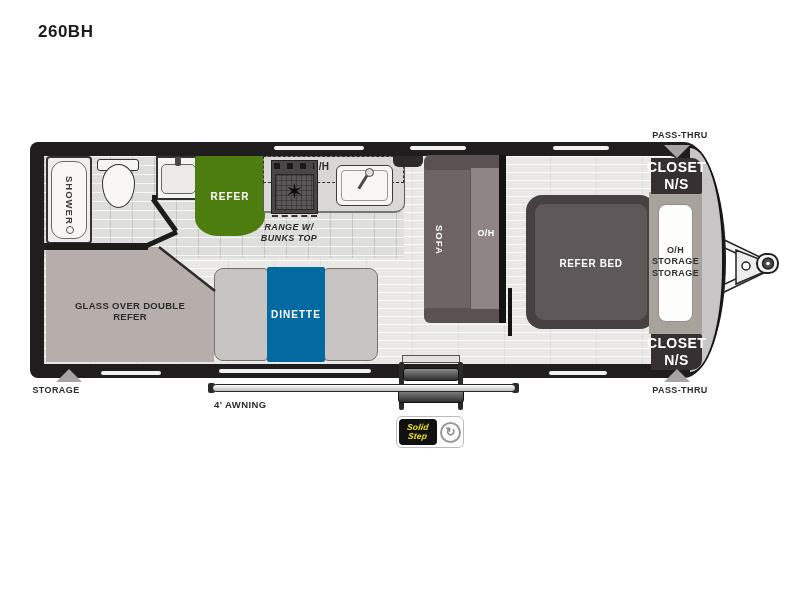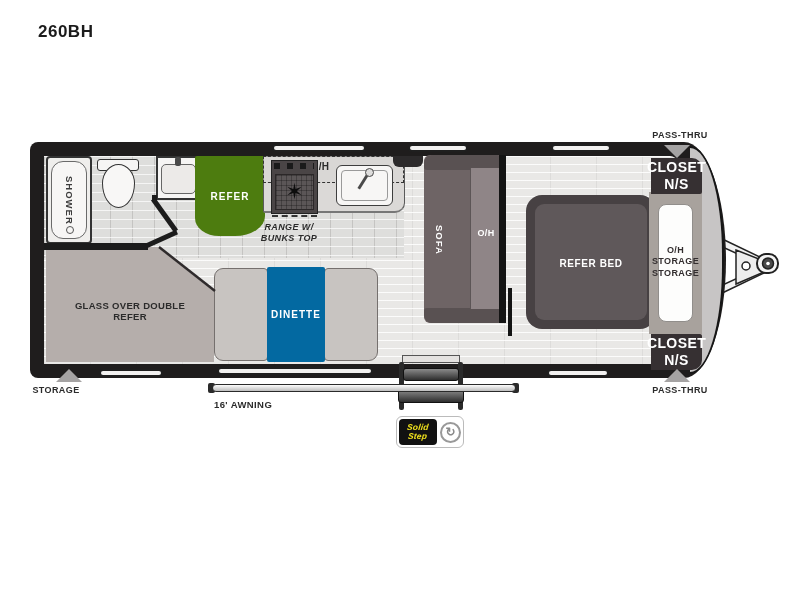--- a/index.html
+++ b/index.html
@@ -289,21 +289,21 @@
 
   <div class="abs" id="threshold"></div>
   <div class="rail" id="rail-l"></div>
   <div class="rail" id="rail-r"></div>
   <div class="tread" id="tread1"></div>
   <div class="tread" id="tread2"></div>
 
   <div class="abs awn-cap" id="awn-cap-l"></div>
   <div class="abs awn-cap" id="awn-cap-r"></div>
   <div class="abs" id="awning"></div>
-  <div class="lbl" id="awning-lbl">16' AWNING</div>
+  <div class="lbl" id="awning-lbl">4' AWNING</div>
 
   <div class="abs" id="badge">
     <div id="badge-black">
       <span>Solid</span>
       <span>Step</span>
     </div>
     <div id="badge-circ">
       <span>↻</span>
     </div>
   </div>

